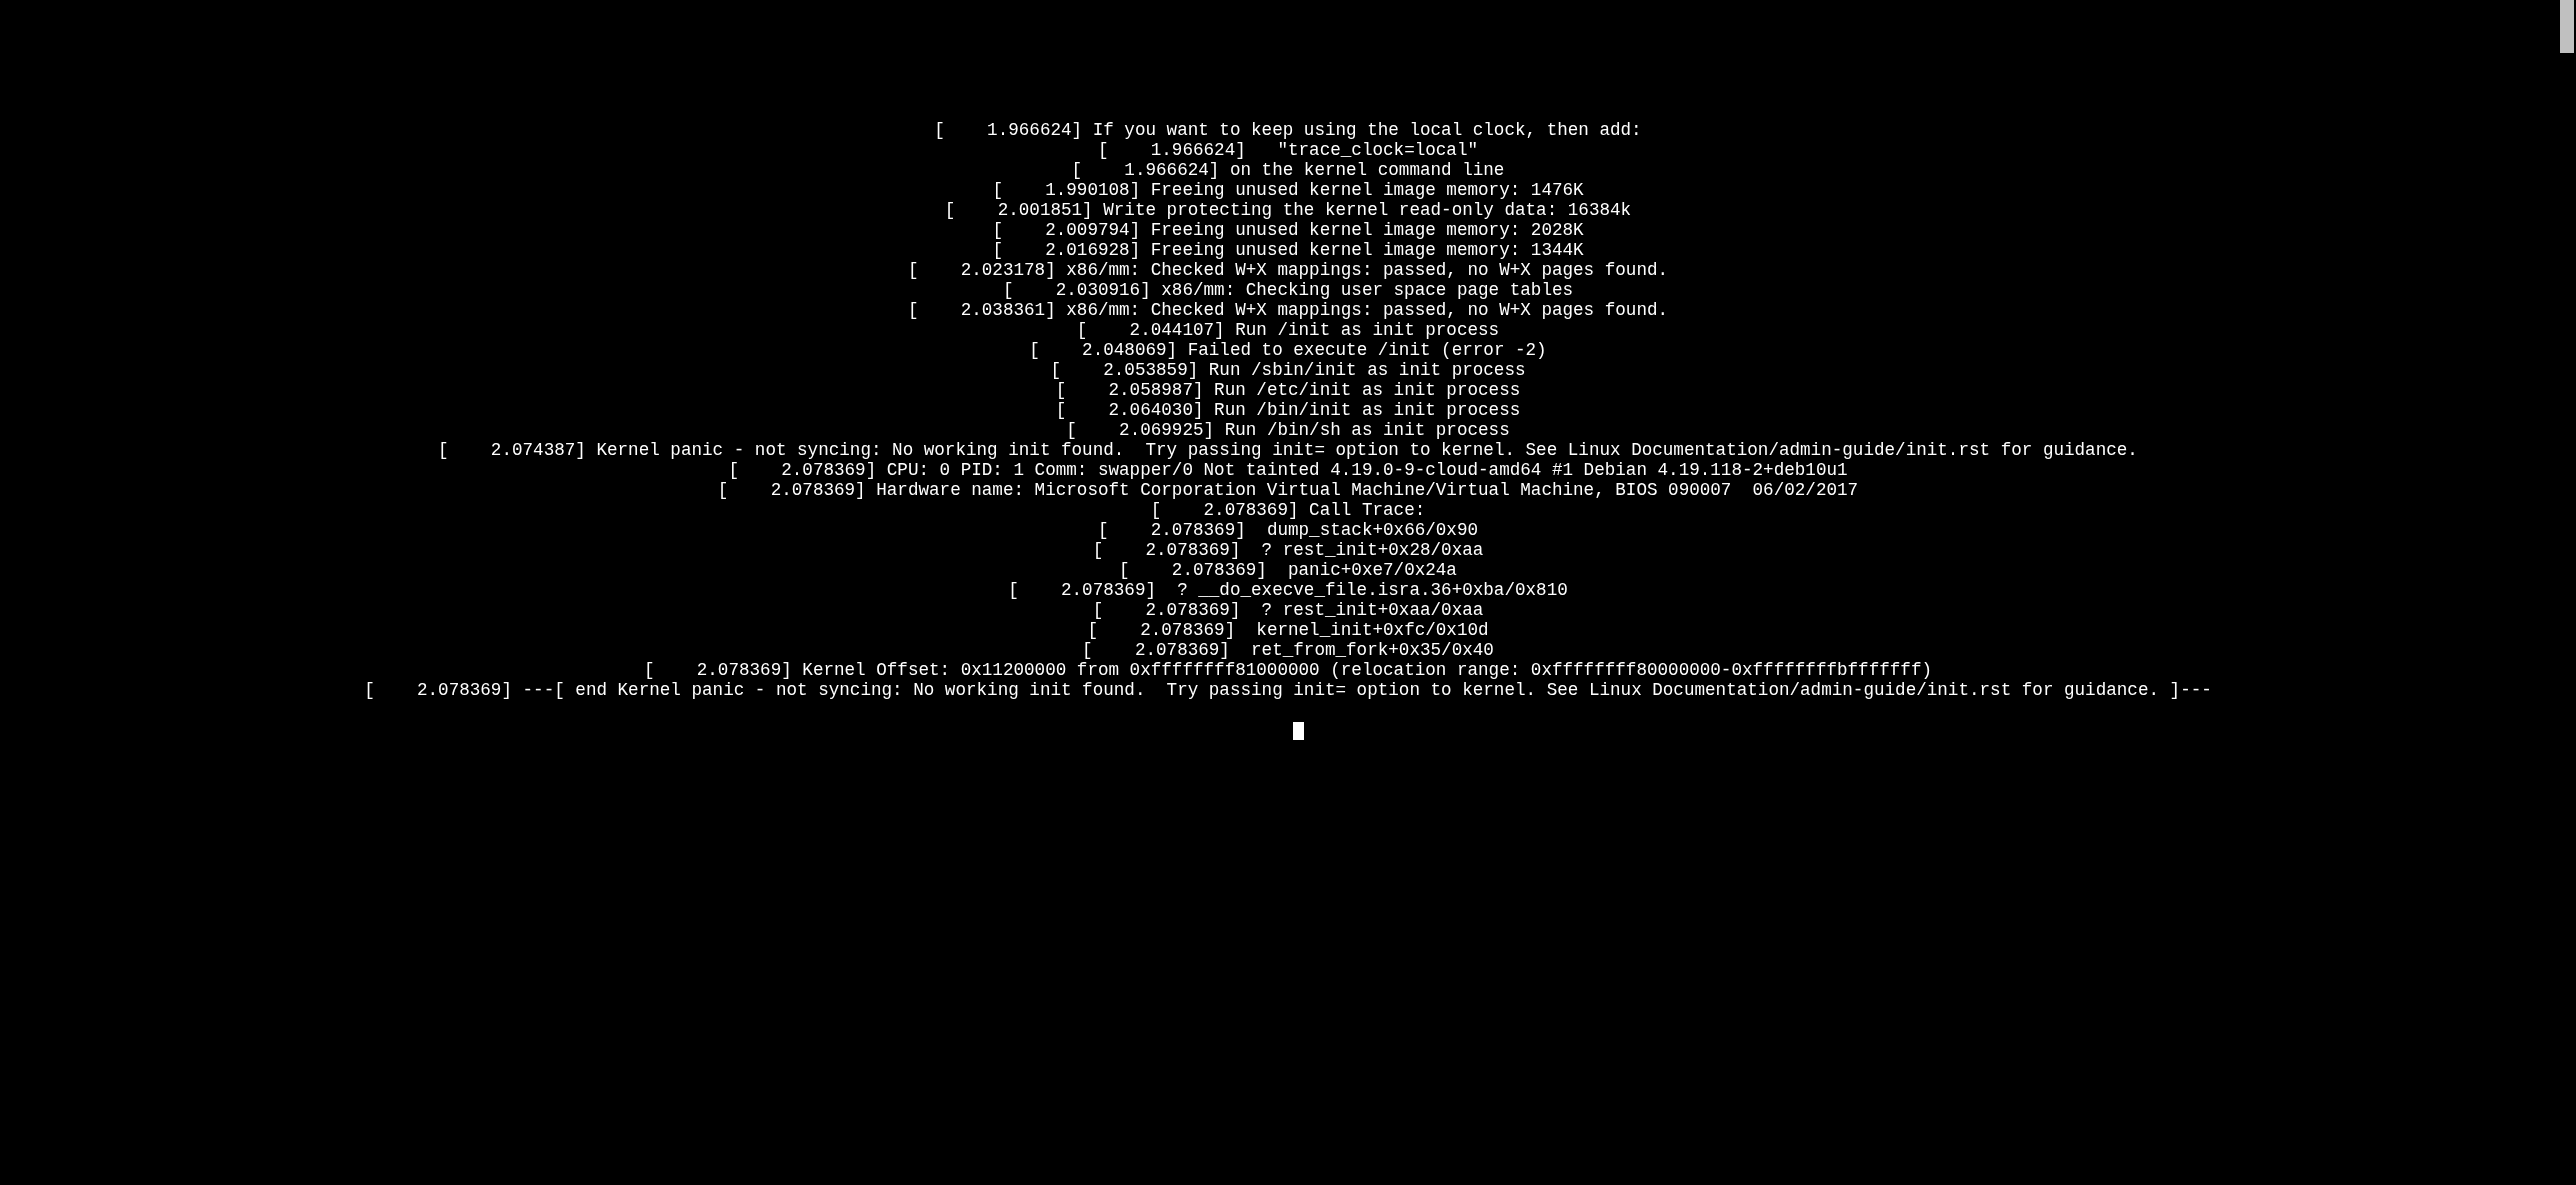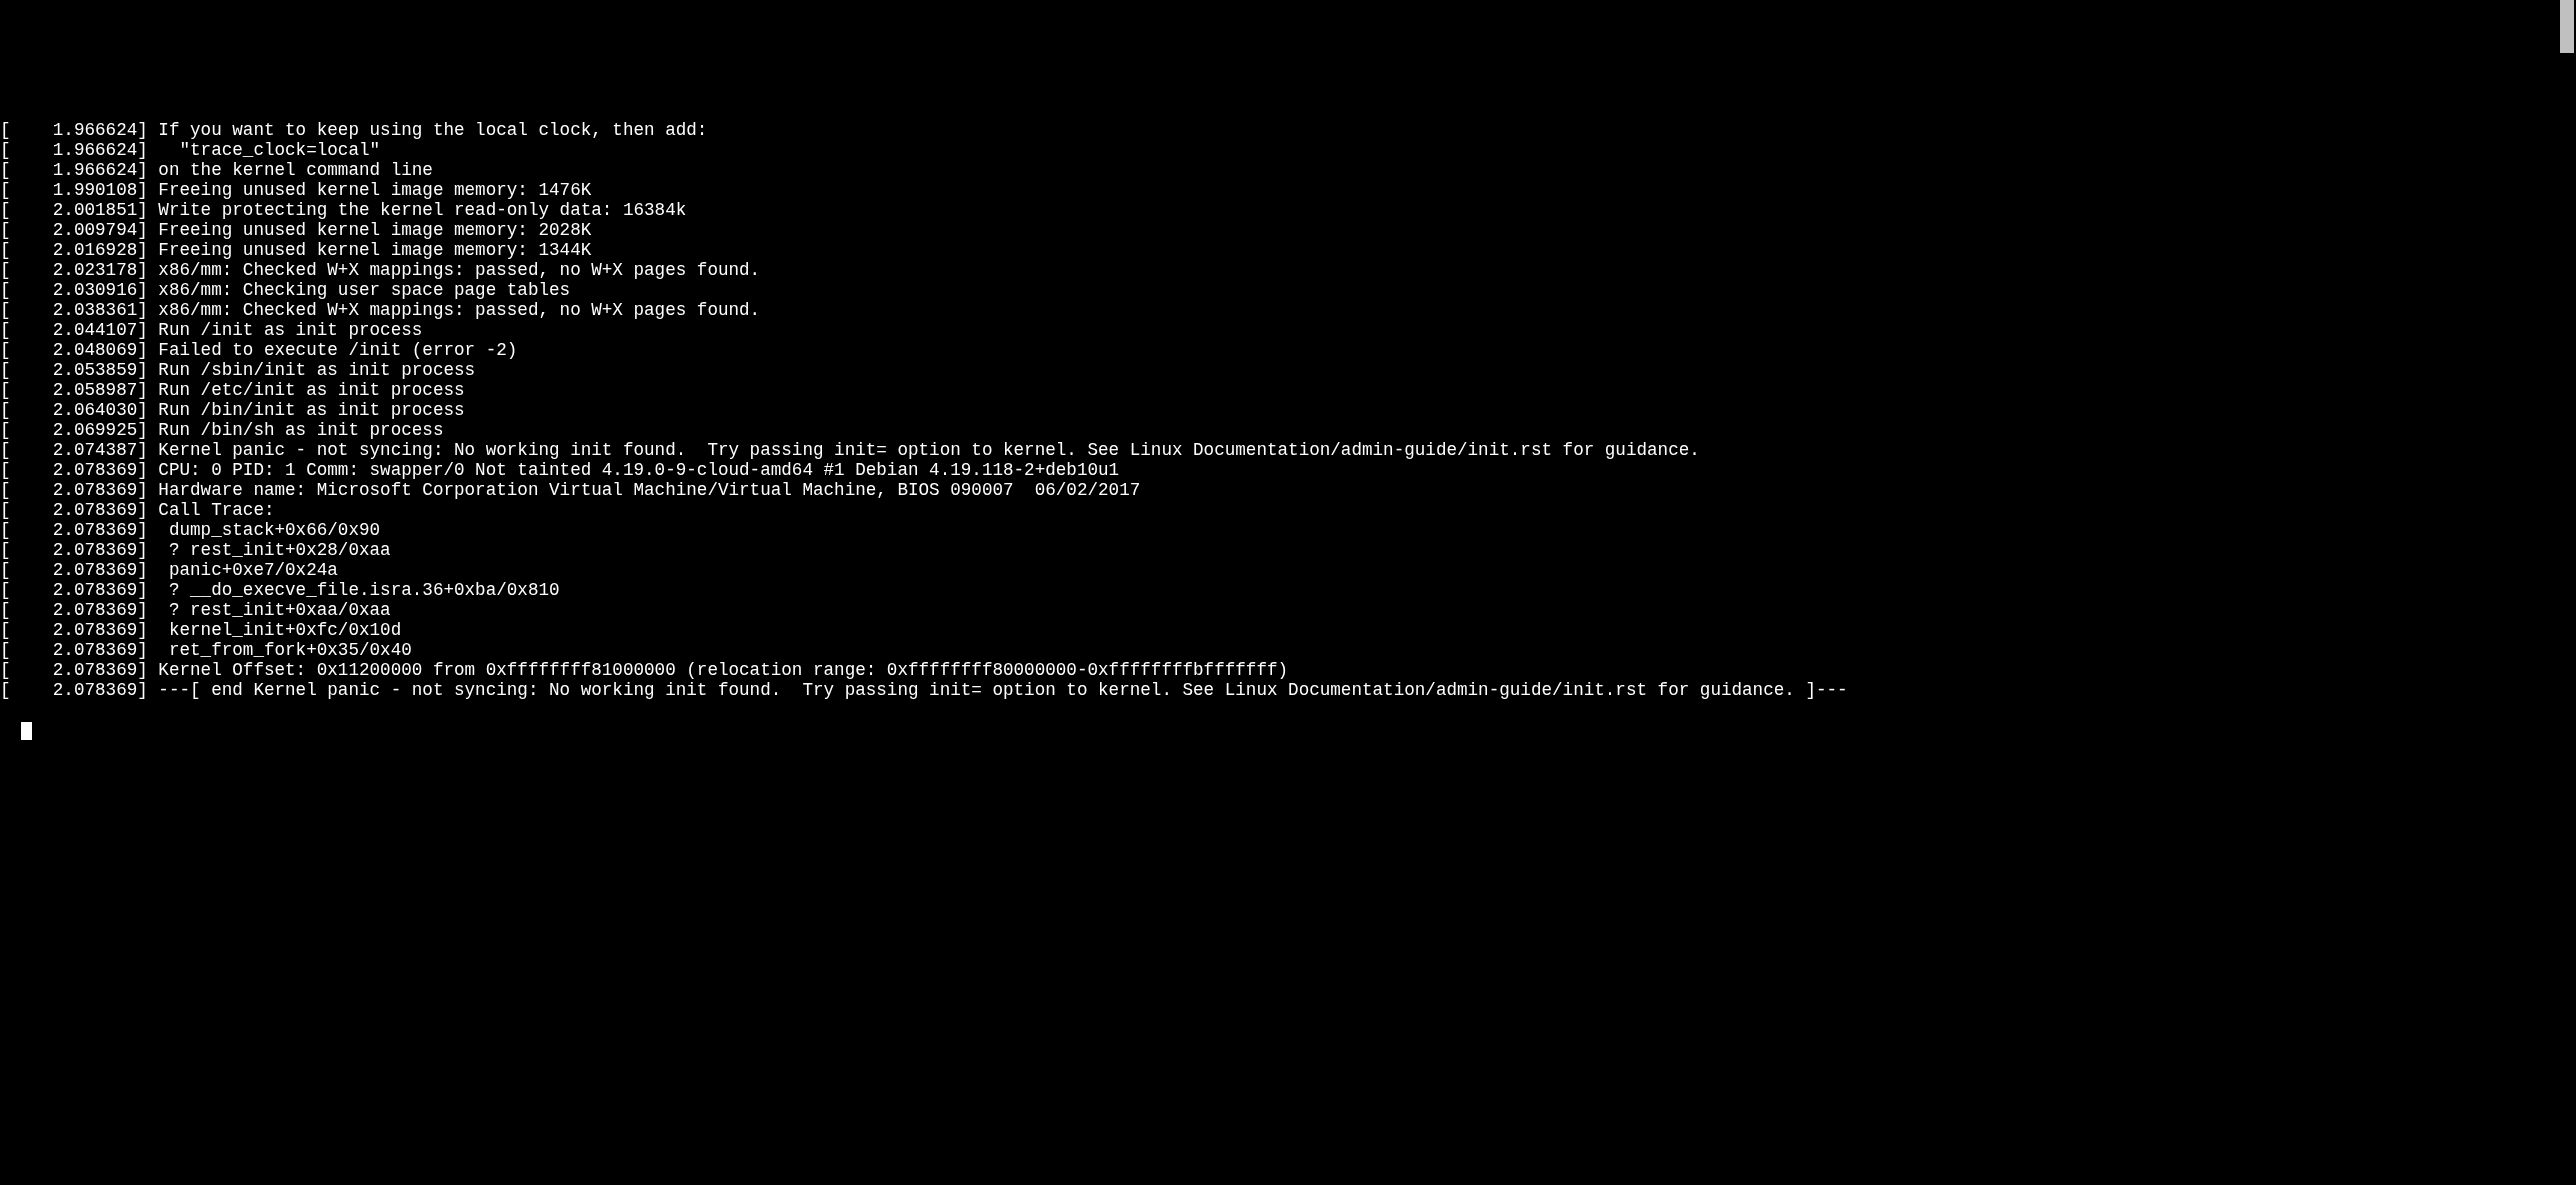--- a/index.html
+++ b/index.html
@@ -14,20 +14,21 @@
       font-size: 17.6px;
       line-height: 20px;
       white-space: pre;
       padding: 0;
       overflow: hidden;
       width: 2576px;
       height: 1186px;
     }
     .terminal {
       padding: 0;
+      text-align: center;
     }
     .line {
       white-space: pre-wrap;
       word-break: break-all;
     }
     .cursor {
       display: inline-block;
       width: 10.5px;
       height: 17.6px;
       background-color: #ffffff;

